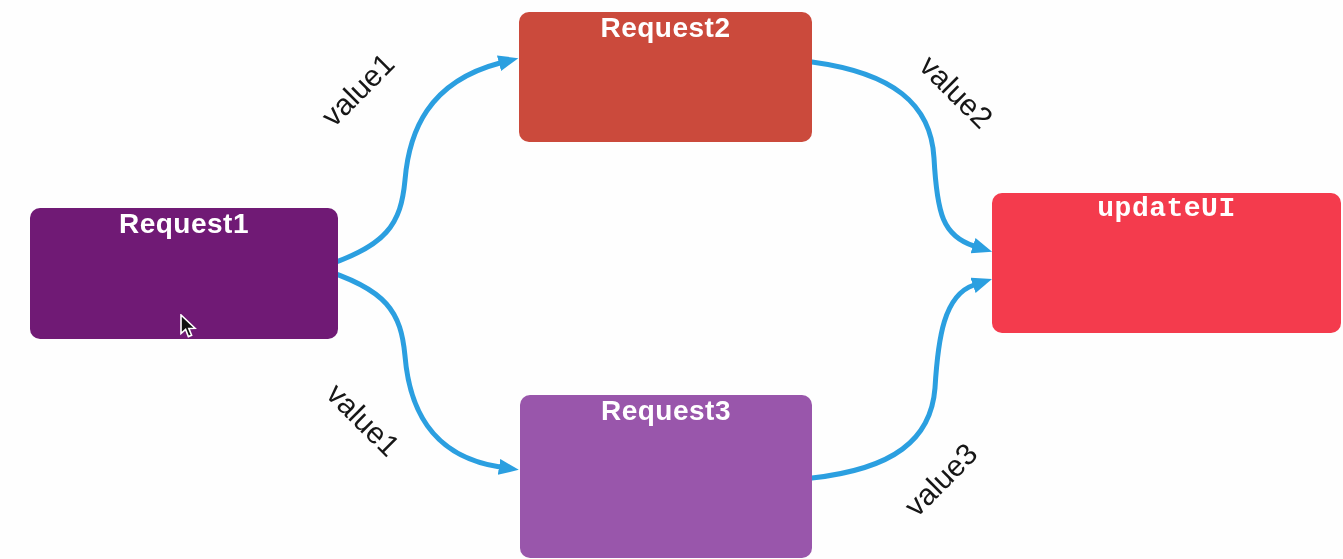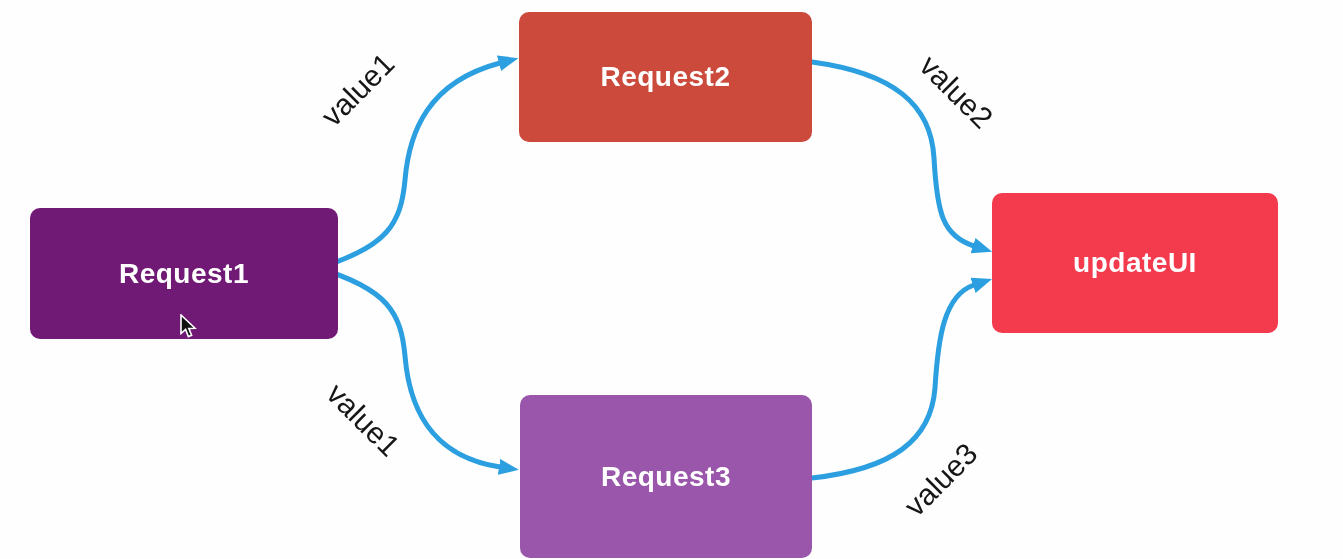--- a/index.html
+++ b/index.html
@@ -25,32 +25,32 @@
   .edge-path {
     fill: none;
     stroke: #2B9FE0;
     stroke-width: 5;
     stroke-linecap: round;
   }
   .arrow-head { fill: #2B9FE0; }
   .node {
     position: absolute;
     display: flex;
-    align-items: center;
+    align-items: flex-start;
     justify-content: center;
     border-radius: 10px;
     color: #ffffff;
     font-size: 28px;
     font-weight: bold;
     letter-spacing: 0.5px;
   }
   .node-request1 { left: 30px;  top: 208px; width: 308px; height: 131px; background: #701a75; }
   .node-request2 { left: 519px; top: 12px;  width: 293px; height: 130px; background: #CB4A3C; }
   .node-request3 { left: 520px; top: 395px; width: 292px; height: 163px; background: #9956AB; }
-  .node-updateui { left: 992px; top: 193px; width: 286px; height: 140px; background: #F43B4D; }
+  .node-updateui { left: 992px; top: 193px; width: 349px; height: 140px; background: #F43B4D; font-family: Liberation Mono, monospace; }
   .edge-label {
     position: absolute;
     color: #161616;
     font-size: 30px;
     font-weight: 400;
     white-space: nowrap;
   }
   .label-rot-neg { transform: translate(-50%, -50%) rotate(-45deg); }
   .label-rot-pos { transform: translate(-50%, -50%) rotate(45deg); }
   .lbl-value1-top    { left: 358px; top: 90px;  }

